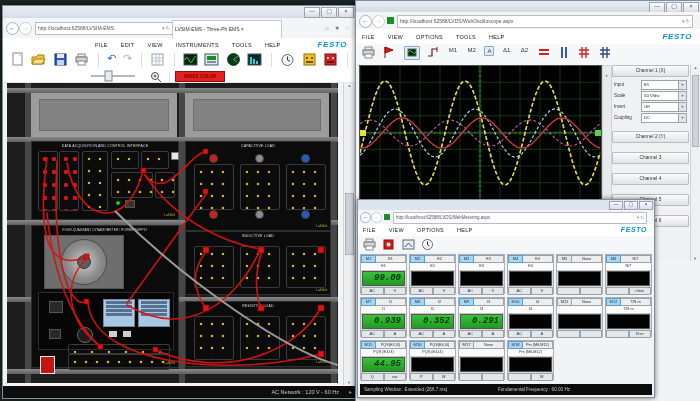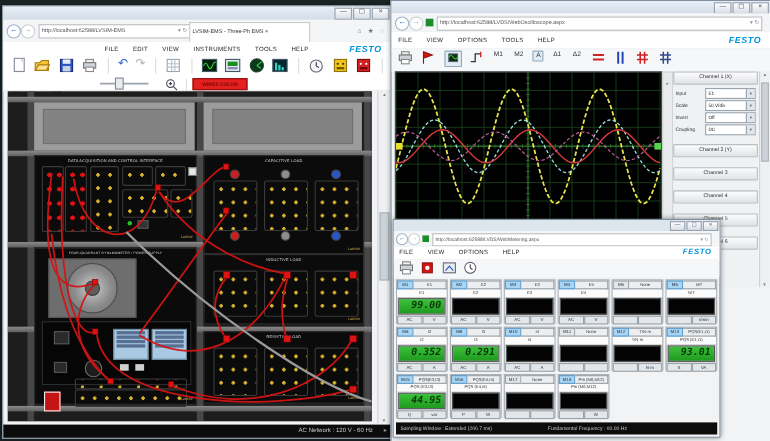--- a/index.html
+++ b/index.html
@@ -67,21 +67,21 @@
   .mrow{display:flex;height:8px;}
   .mb{flex:0 0 13px;background:#e3e7ea;border:1px solid #9aa2aa;font-size:4px;line-height:6px;text-align:center;color:#234;}
   .mb.assigned{background:#a9d4f2;border-color:#5d9bcc;}
   .fb{flex:1;background:#eceeef;border:1px solid #9aa2aa;border-left:none;font-size:3.8px;line-height:6px;
       text-align:center;color:#234;overflow:hidden;white-space:nowrap;}
   .mlabel{height:7px;background:#fbfbfb;border-bottom:1px solid #c6c9cc;font-size:3.8px;line-height:7px;
           text-align:center;color:#333;overflow:hidden;}
   .mdisp{height:13px;background:#030303;border:1px solid #555;margin:0 1px;
          font-family:"DejaVu Sans Mono",monospace;font-style:italic;font-weight:bold;font-size:9px;
          line-height:12px;text-align:right;padding-right:3px;color:#0f3;}
-  .mdisp.lit{background:linear-gradient(#3cc23c,#1f9a1f);color:#073807;}
+  .mdisp.lit{background:linear-gradient(#3cc23c,#1f9a1f);color:#073807;font-family:Liberation Mono, monospace;}
   .mfoot{display:flex;height:8px;margin-top:1px;}
   .mfoot span{flex:1;background:#e3e7ea;border:1px solid #9aa2aa;font-size:4px;line-height:6px;text-align:center;color:#234;}
   .lcd{position:absolute;background:#a9c8e2;border:1px solid #6f8aa0;}
   .lcd i{display:block;height:3px;margin:1px 2px 0 2px;background:rgba(20,40,80,.55);font-style:normal;}
 </style>
 </head>
 <body>
 
 <div id="stage">
 
@@ -650,20 +650,32 @@
           </div>
           <div class="mlabel">N/T</div>
           <div class="mdisp"></div>
           <div class="mfoot">
             <span></span>
             <span>r/min</span>
           </div>
         </div>
         <div class="meter">
           <div class="mrow">
+            <span class="mb assigned">M7</span>
+            <span class="fb">I1</span>
+          </div>
+          <div class="mlabel">I1</div>
+          <div class="mdisp lit">0.939</div>
+          <div class="mfoot">
+            <span>AC</span>
+            <span>A</span>
+          </div>
+        </div>
+        <div class="meter">
+          <div class="mrow">
             <span class="mb assigned">M8</span>
             <span class="fb">I2</span>
           </div>
           <div class="mlabel">I2</div>
           <div class="mdisp lit">0.352</div>
           <div class="mfoot">
             <span>AC</span>
             <span>A</span>
           </div>
         </div>
@@ -706,32 +718,20 @@
         <div class="meter">
           <div class="mrow">
             <span class="mb assigned">M12</span>
             <span class="fb">T/N·m</span>
           </div>
           <div class="mlabel">T/N·m</div>
           <div class="mdisp"></div>
           <div class="mfoot">
             <span></span>
             <span>N·m</span>
-          </div>
-        </div>
-        <div class="meter">
-          <div class="mrow">
-            <span class="mb assigned">M13</span>
-            <span class="fb">PQS(E1,I1)</span>
-          </div>
-          <div class="mlabel">PQS (E1,I1)</div>
-          <div class="mdisp lit">93.01</div>
-          <div class="mfoot">
-            <span>S</span>
-            <span>VA</span>
           </div>
         </div>
         <div class="meter">
           <div class="mrow">
             <span class="mb assigned">M15</span>
             <span class="fb">PQS(E3,I3)</span>
           </div>
           <div class="mlabel">PQS (E3,I3)</div>
           <div class="mdisp lit">44.95</div>
           <div class="mfoot">

